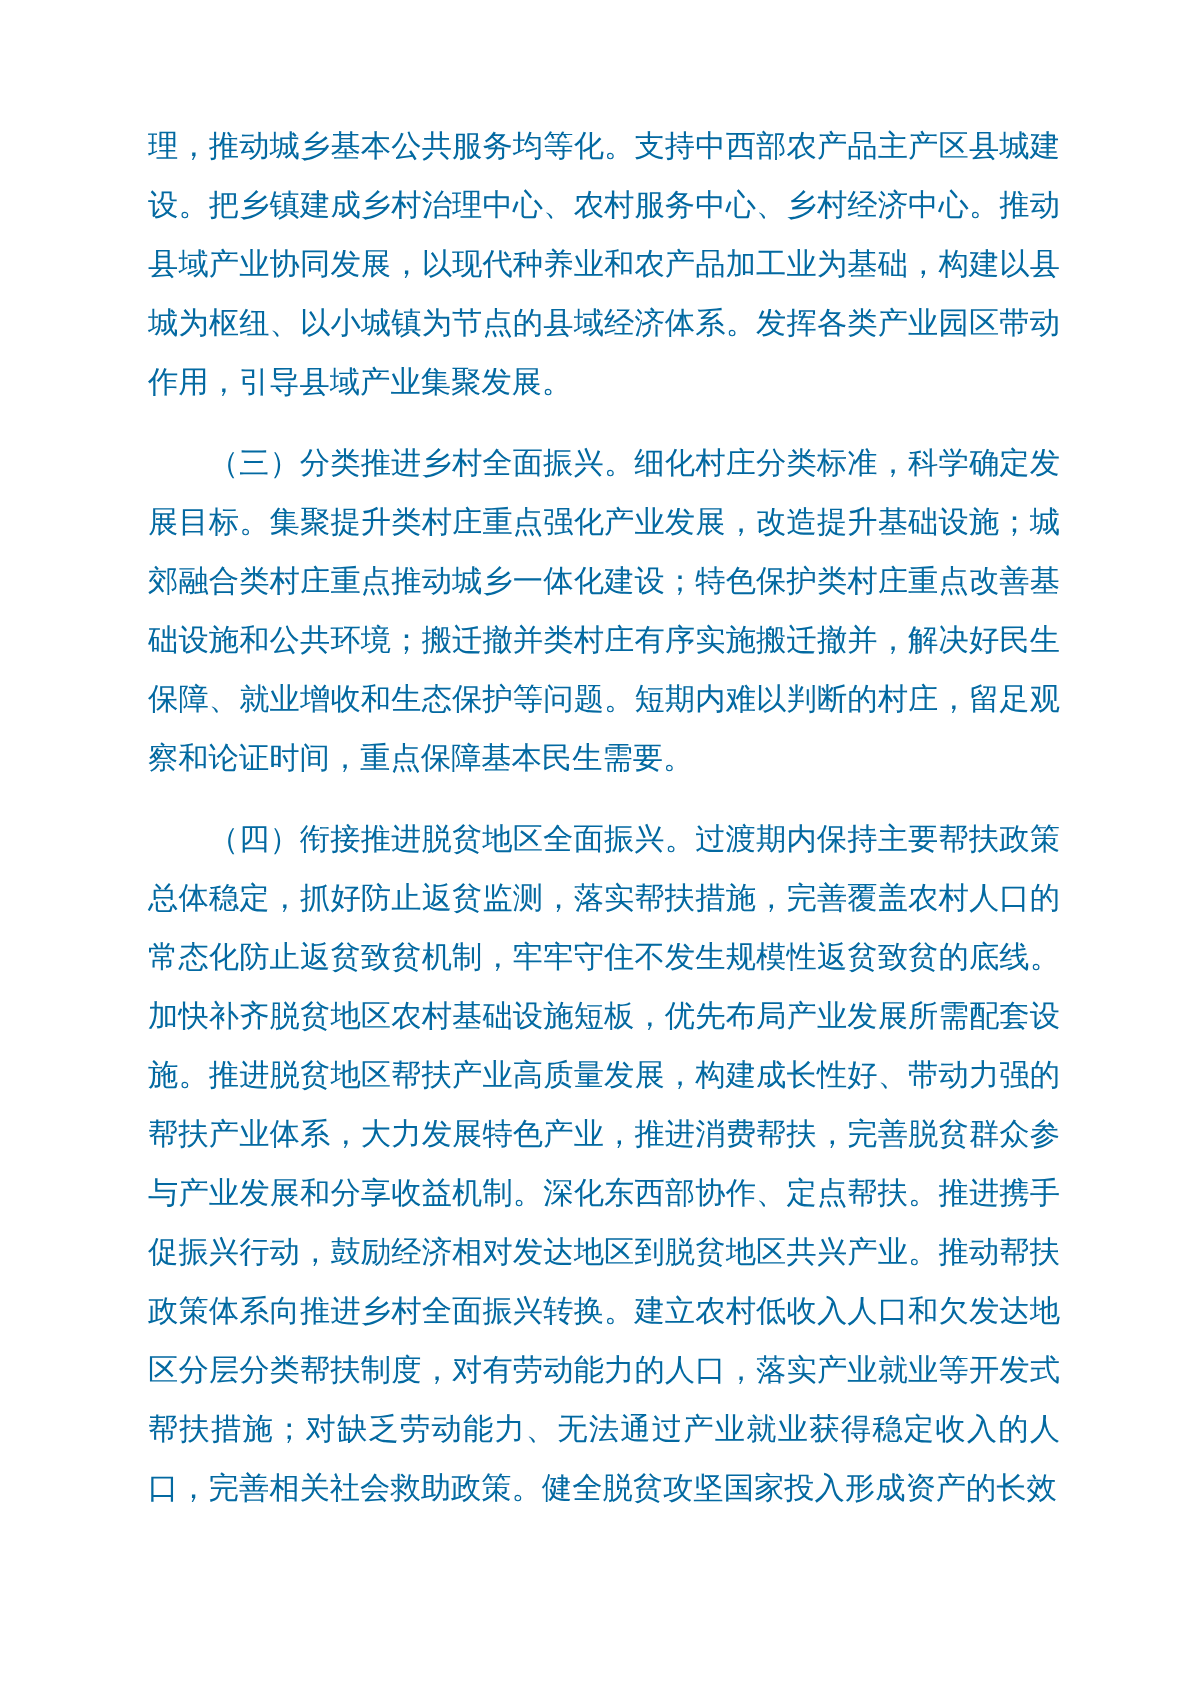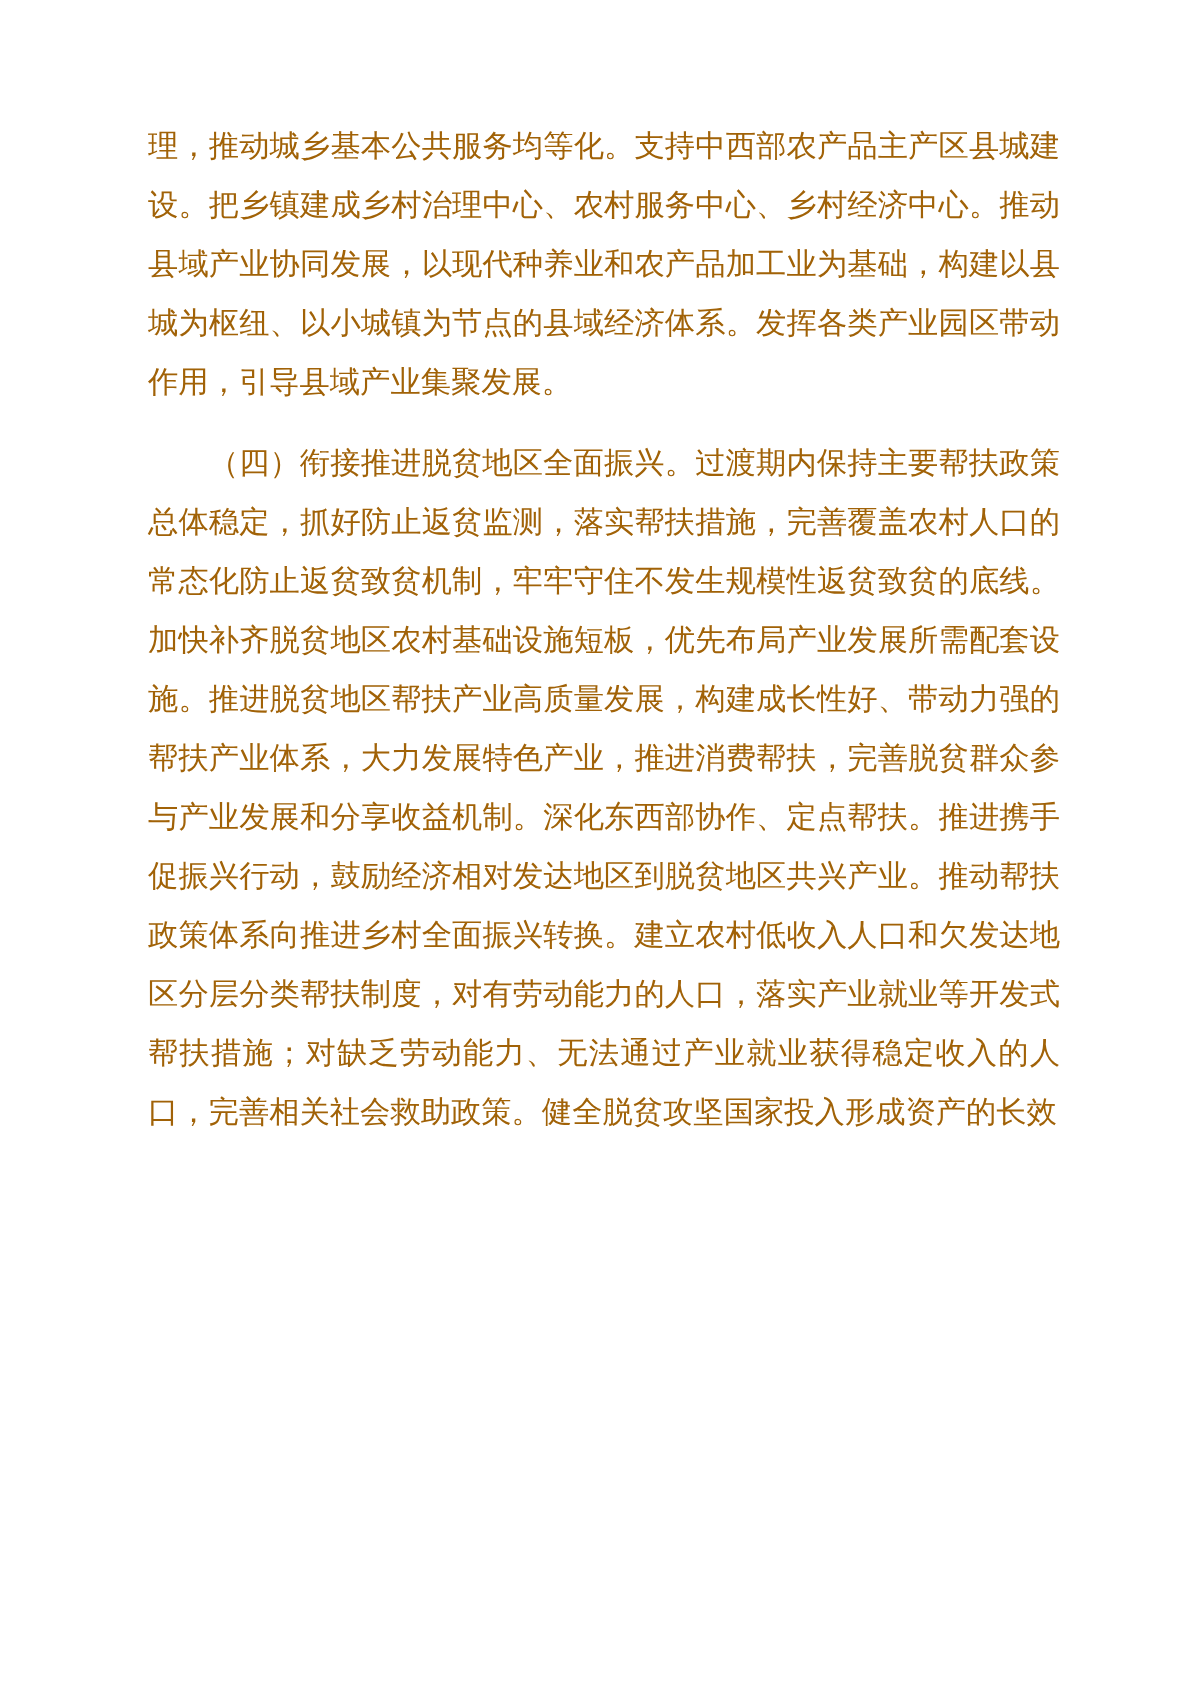--- a/index.html
+++ b/index.html
@@ -20,33 +20,34 @@
     padding: 116px 140px 0 148px;
     background: #ffffff;
   }
   .content {
     width: 912px;
   }
   p.body-paragraph {
     margin: 0 0 22px 0;
     font-size: 30.3px;
     line-height: 59px;
-    color: #a16207;
+    color: #0369a1;
     text-align: justify;
     text-indent: 2em;
     line-break: strict;
     word-break: normal;
     font-weight: 400;
     letter-spacing: 0;
   }
   p.body-paragraph.continuation {
     text-indent: 0;
   }
 </style>
 </head>
 <body>
 
 <div class="page">
   <div class="content">
     <p class="body-paragraph continuation">理，推动城乡基本公共服务均等化。支持中西部农产品主产区县城建设。把乡镇建成乡村治理中心、农村服务中心、乡村经济中心。推动县域产业协同发展，以现代种养业和农产品加工业为基础，构建以县城为枢纽、以小城镇为节点的县域经济体系。发挥各类产业园区带动作用，引导县域产业集聚发展。</p>
+    <p class="body-paragraph">（三）分类推进乡村全面振兴。细化村庄分类标准，科学确定发展目标。集聚提升类村庄重点强化产业发展，改造提升基础设施；城郊融合类村庄重点推动城乡一体化建设；特色保护类村庄重点改善基础设施和公共环境；搬迁撤并类村庄有序实施搬迁撤并，解决好民生保障、就业增收和生态保护等问题。短期内难以判断的村庄，留足观察和论证时间，重点保障基本民生需要。</p>
     <p class="body-paragraph">（四）衔接推进脱贫地区全面振兴。过渡期内保持主要帮扶政策总体稳定，抓好防止返贫监测，落实帮扶措施，完善覆盖农村人口的常态化防止返贫致贫机制，牢牢守住不发生规模性返贫致贫的底线。加快补齐脱贫地区农村基础设施短板，优先布局产业发展所需配套设施。推进脱贫地区帮扶产业高质量发展，构建成长性好、带动力强的帮扶产业体系，大力发展特色产业，推进消费帮扶，完善脱贫群众参与产业发展和分享收益机制。深化东西部协作、定点帮扶。推进携手促振兴行动，鼓励经济相对发达地区到脱贫地区共兴产业。推动帮扶政策体系向推进乡村全面振兴转换。建立农村低收入人口和欠发达地区分层分类帮扶制度，对有劳动能力的人口，落实产业就业等开发式帮扶措施；对缺乏劳动能力、无法通过产业就业获得稳定收入的人口，完善相关社会救助政策。健全脱贫攻坚国家投入形成资产的长效</p>
   </div>
 </div>
 
 </body></html>

